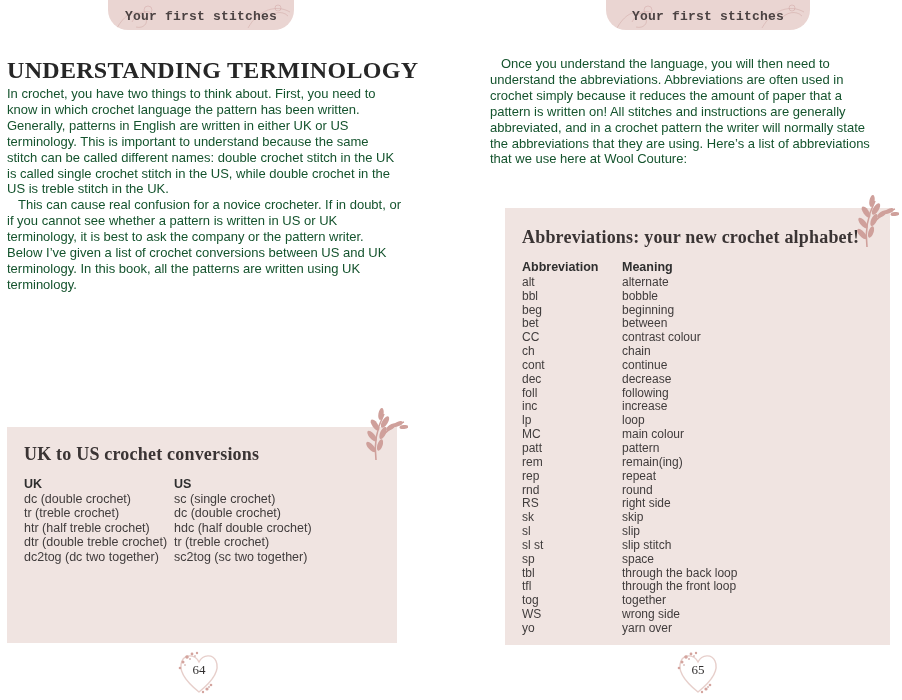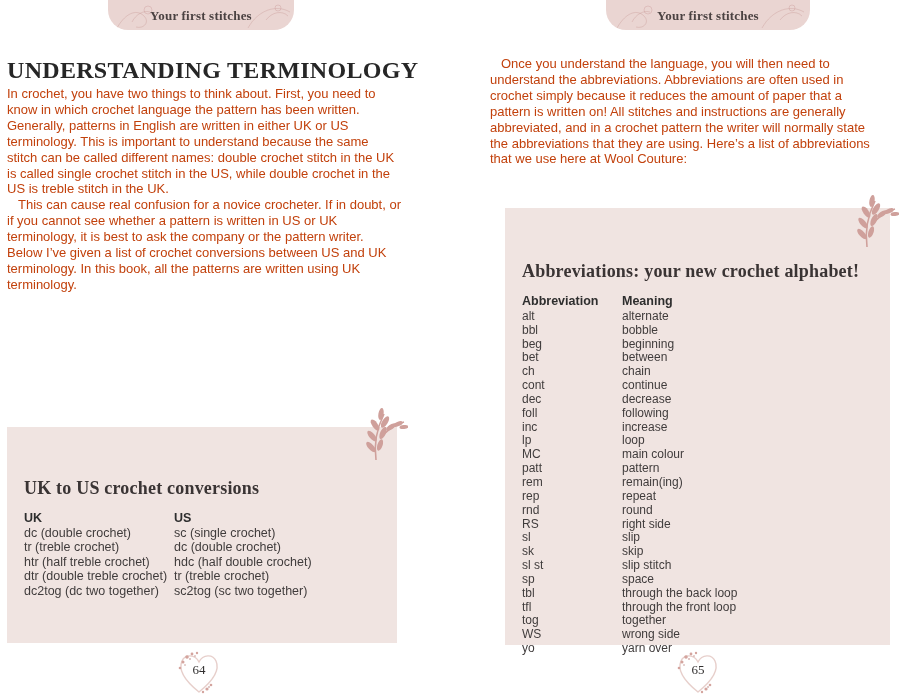--- a/index.html
+++ b/index.html
@@ -18,49 +18,49 @@
   
   .banner {
     position:absolute; top:0; height:30px;
     background:#ead5d2;
     border-radius:0 0 20px 20px;
     display:flex; align-items:center; justify-content:center;
     overflow:hidden;
   }
   .banner-label {
     position:relative; z-index:2;
-    font-family:Liberation Serif, serif;
+    font-family:Liberation Mono, monospace;
     font-weight:bold; font-size:13px; color:#4b4242;
     letter-spacing:.2px; padding-top:2px;
   }
   .banner svg { position:absolute; inset:0; z-index:1; }
 
   
   .main-heading {
     position:absolute; left:7px; top:57px;
     font-family:"Liberation Serif", serif;
     font-weight:bold; font-size:24px; color:#262626;
     letter-spacing:.3px; white-space:nowrap;
   }
   .bodytext {
     position:absolute; left:7px; width:394px;
-    font-size:13px; line-height:15.9px; color:#c2410c;
+    font-size:13px; line-height:15.9px; color:#14532d;
   }
   #page-right .bodytext { left:39px; }
   .indent-first { text-indent:11px; }
 
   
   .feature-box {
     position:absolute;
     background:#f0e4e1;
   }
   .box-title {
     font-family:"Liberation Serif", serif;
     font-weight:bold; font-size:18px; color:#3a3434;
-    letter-spacing:.2px; white-space:nowrap;margin-top:34px;
+    letter-spacing:.2px; white-space:nowrap;
   }
   #conversions-box { left:7px;  top:427px; width:390px; height:216px; padding:17px 0 0 17px; }
   #abbrev-box      { left:54px; top:208px; width:385px; height:437px; padding:19px 0 0 17px; }
 
   .leaf-decor { position:absolute; }
   #conversions-box .leaf-decor { top:-23px; right:-11px; }
   #abbrev-box .leaf-decor      { top:-17px; right:-9px;  }
 
   
   .trow { display:grid; }
@@ -237,20 +237,24 @@
           </div>
           <div class="trow">
             <span class="tcell">beg</span>
             <span class="tcell">beginning</span>
           </div>
           <div class="trow">
             <span class="tcell">bet</span>
             <span class="tcell">between</span>
           </div>
           <div class="trow">
+            <span class="tcell">CC</span>
+            <span class="tcell">contrast colour</span>
+          </div>
+          <div class="trow">
             <span class="tcell">ch</span>
             <span class="tcell">chain</span>
           </div>
           <div class="trow">
             <span class="tcell">cont</span>
             <span class="tcell">continue</span>
           </div>
           <div class="trow">
             <span class="tcell">dec</span>
             <span class="tcell">decrease</span>
@@ -285,26 +289,26 @@
           </div>
           <div class="trow">
             <span class="tcell">rnd</span>
             <span class="tcell">round</span>
           </div>
           <div class="trow">
             <span class="tcell">RS</span>
             <span class="tcell">right side</span>
           </div>
           <div class="trow">
+            <span class="tcell">sk</span>
+            <span class="tcell">skip</span>
+          </div>
+          <div class="trow">
             <span class="tcell">sl</span>
             <span class="tcell">slip</span>
-          </div>
-          <div class="trow">
-            <span class="tcell">sk</span>
-            <span class="tcell">skip</span>
           </div>
           <div class="trow">
             <span class="tcell">sl st</span>
             <span class="tcell">slip stitch</span>
           </div>
           <div class="trow">
             <span class="tcell">sp</span>
             <span class="tcell">space</span>
           </div>
           <div class="trow">

